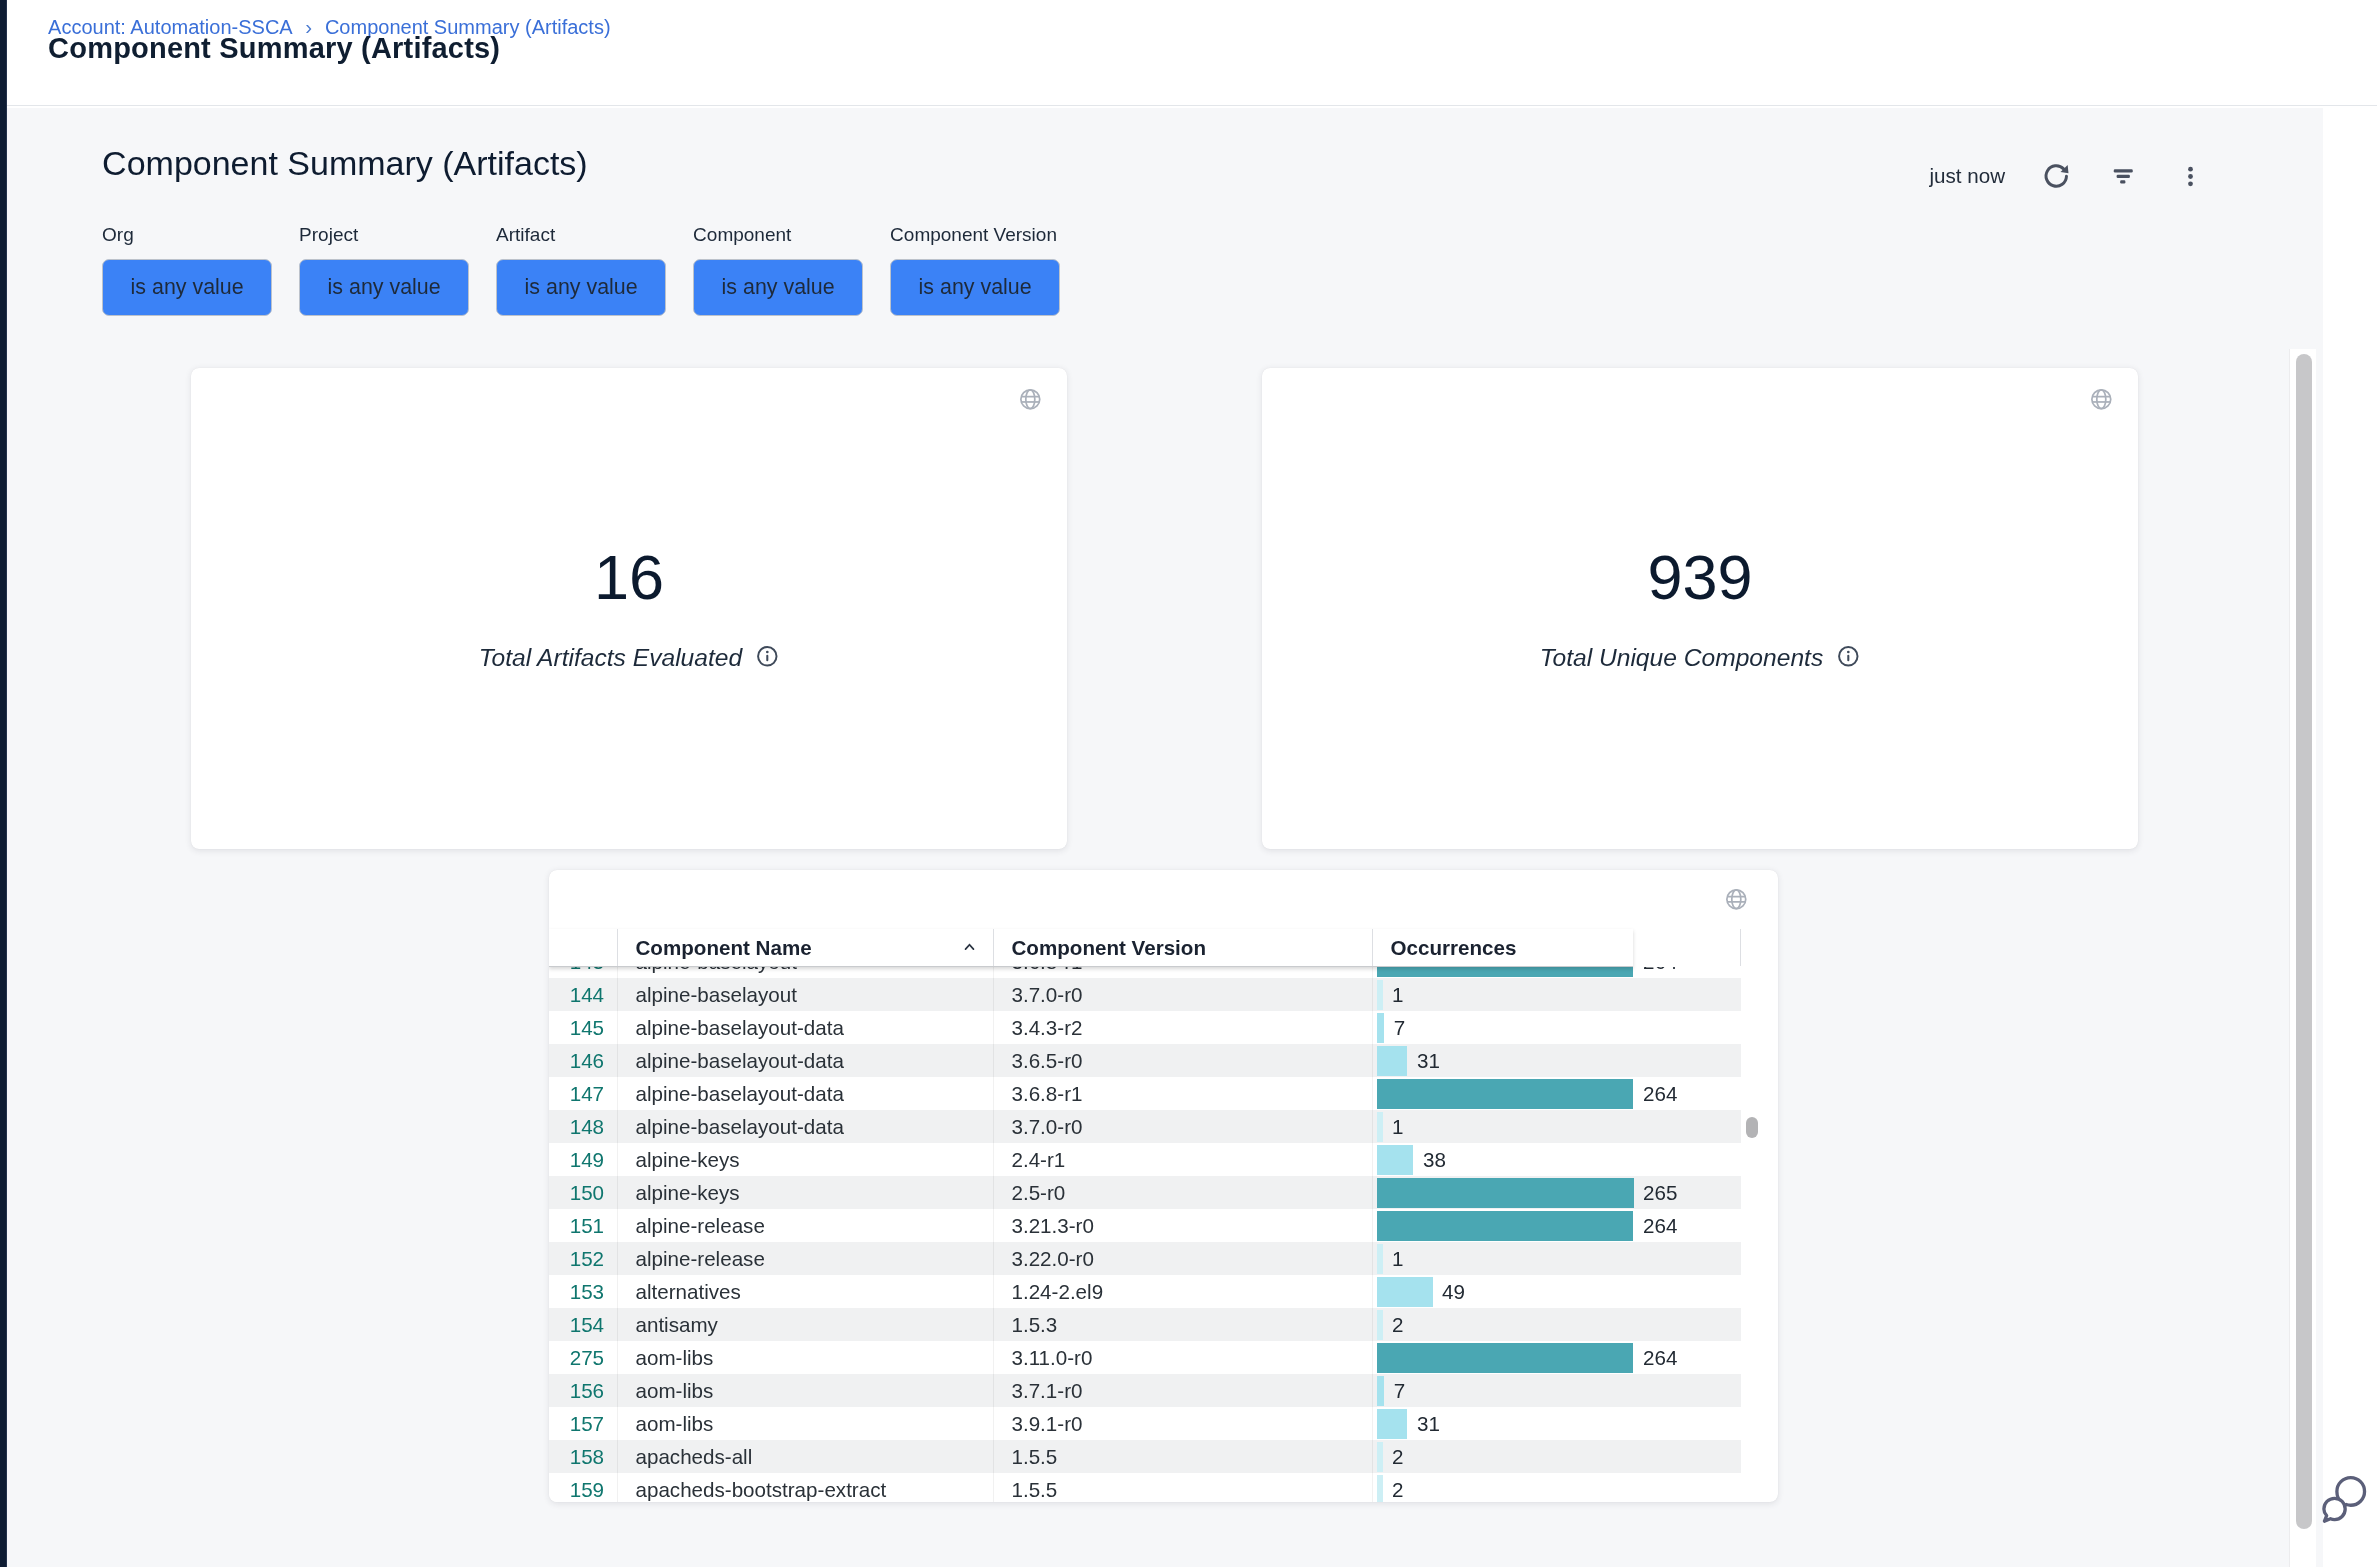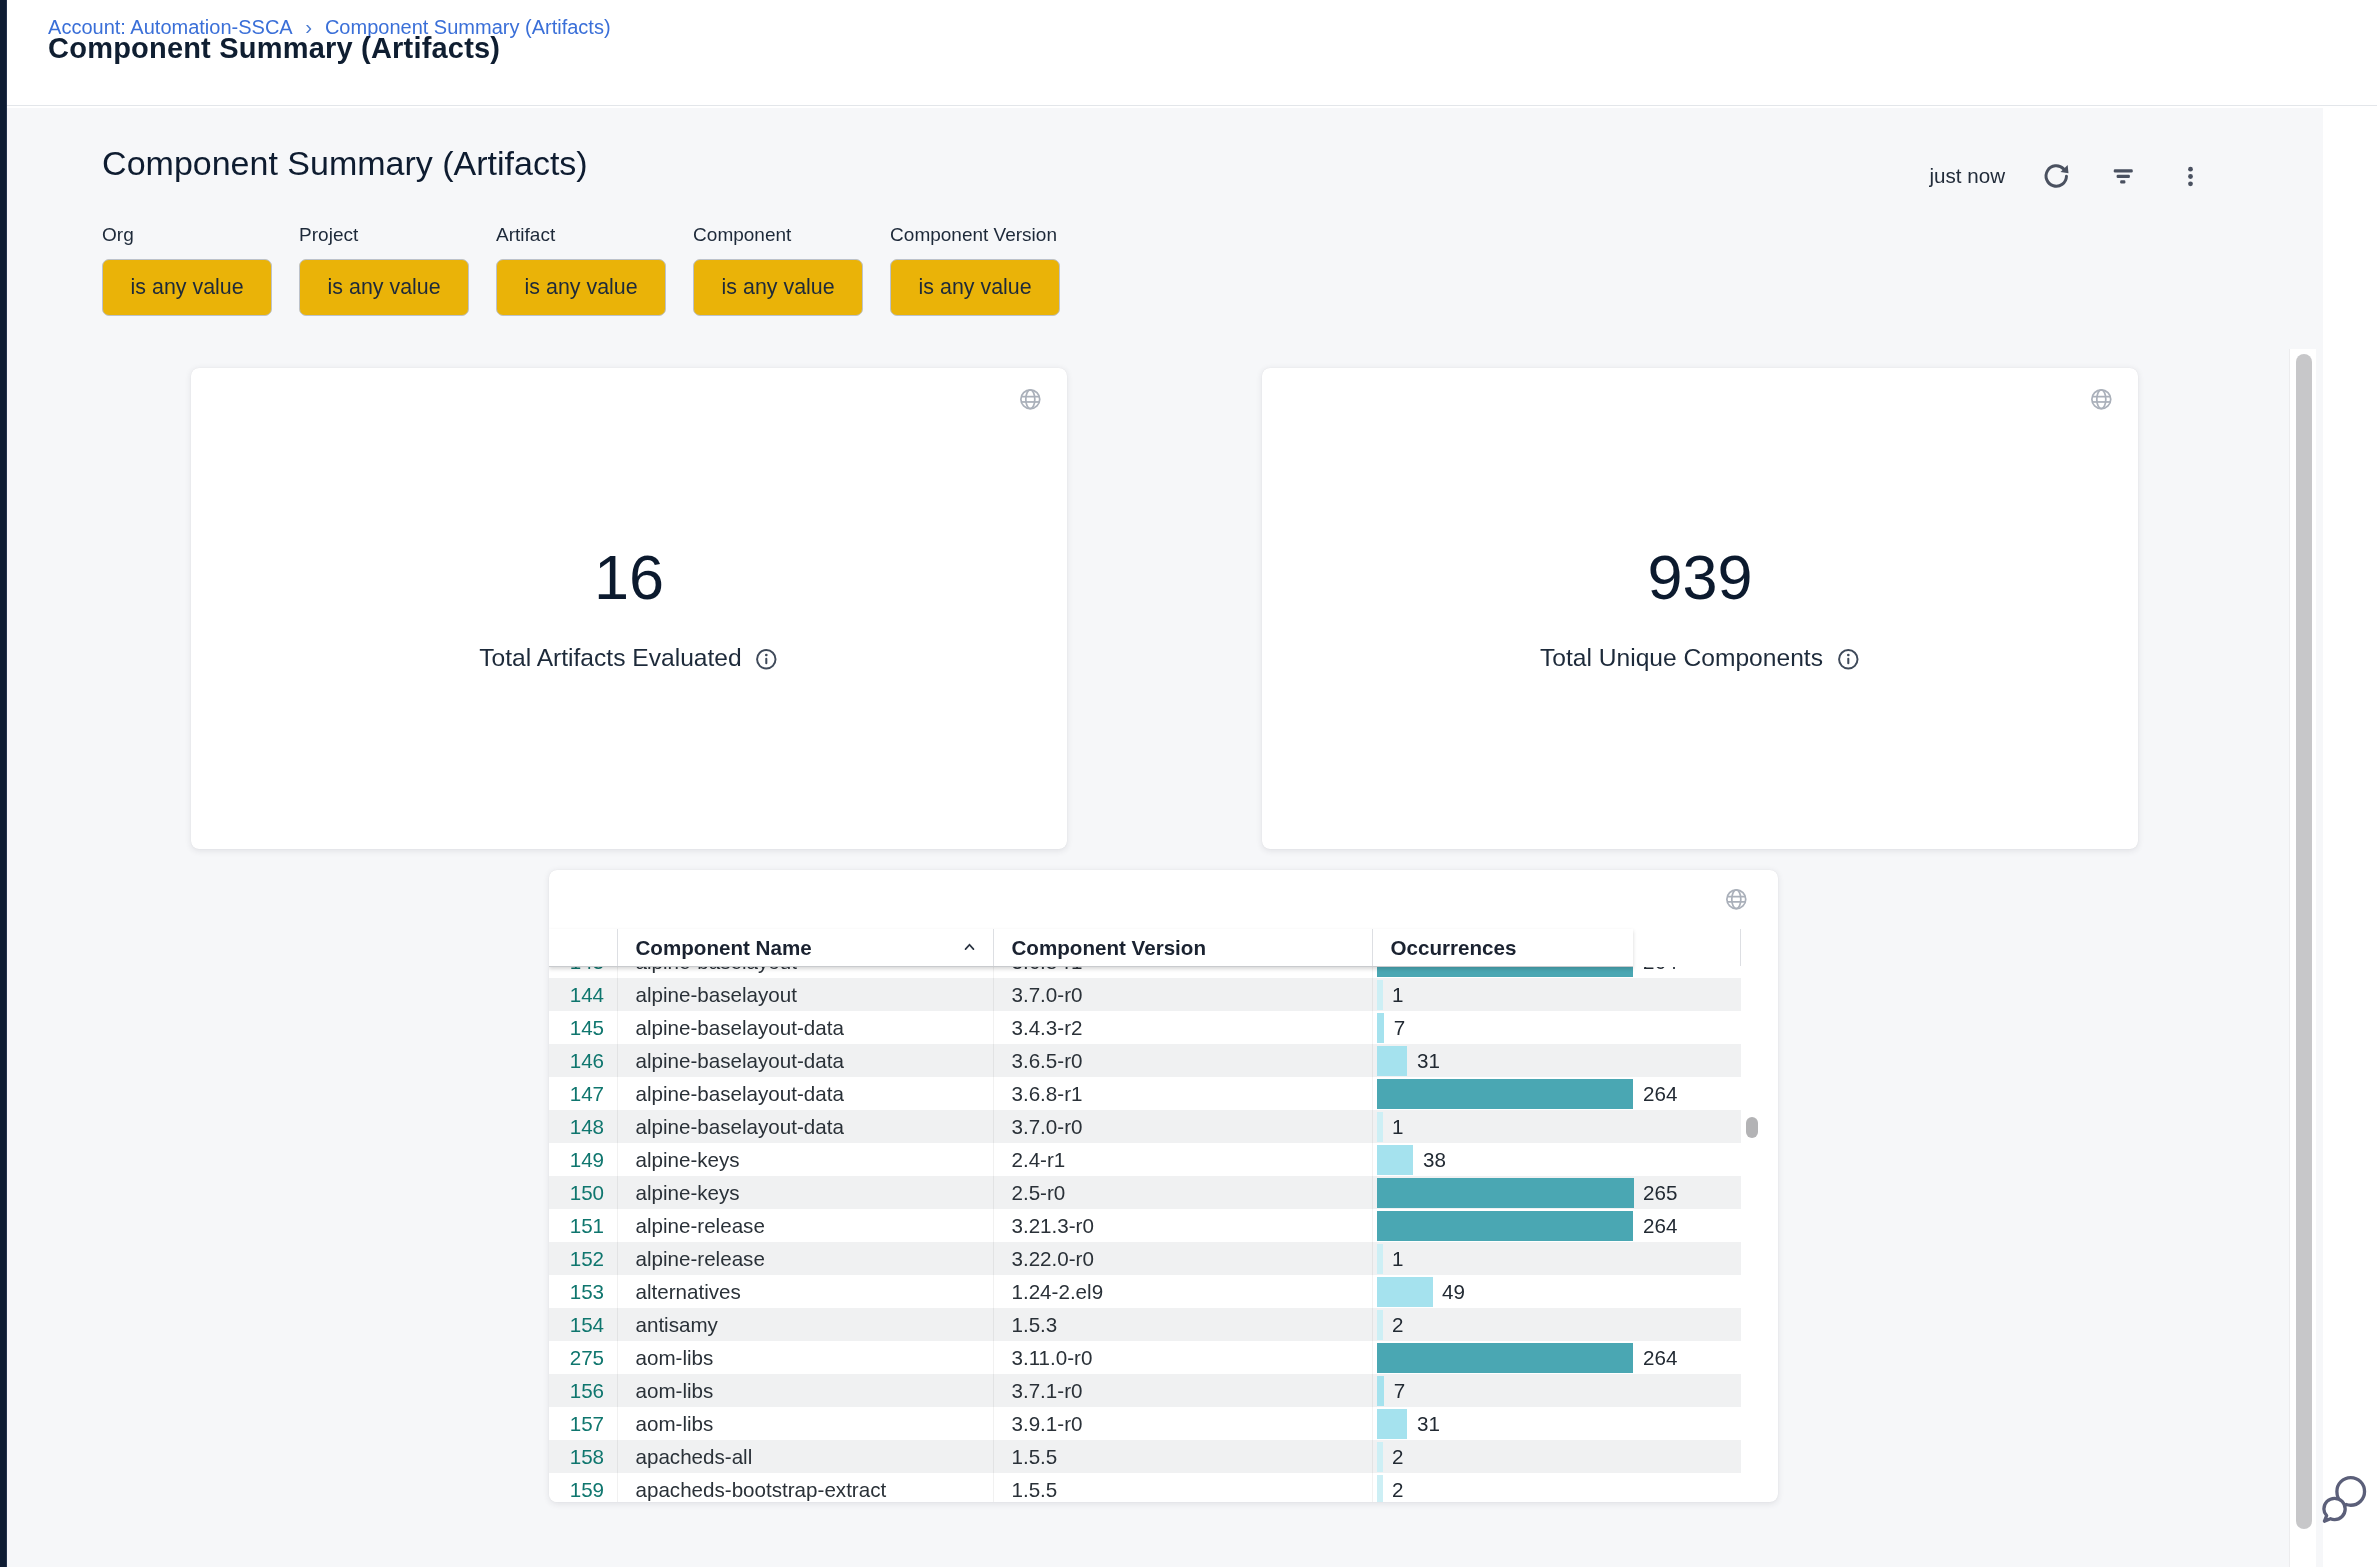--- a/index.html
+++ b/index.html
@@ -20,29 +20,29 @@
   .dashboard{position:absolute;left:7.1px;top:108px;width:2316px;height:1459px;background:#f6f7f9;}
   .dash-title{position:absolute;left:95px;top:36px;margin:0;font-size:34px;font-weight:400;color:#0e1c30;}
   .dash-actions{position:absolute;top:52px;right:117px;display:flex;align-items:center;gap:35px;}
   .refresh-status{font-size:20.6px;color:#222c3a;}
   .icon-btn{background:none;border:none;padding:0;width:32px;height:32px;display:flex;align-items:center;justify-content:center;cursor:pointer;}
 
   
   .filters-row{position:absolute;left:95px;top:116px;display:flex;gap:27px;}
   .fgroup{display:flex;flex-direction:column;}
   .flabel{font-size:19px;color:#1d2939;margin-bottom:12.7px;}
-  .fvalue{min-width:170px;height:57px;padding:0 24px;border:1.6px solid #bcc2cb;border-radius:7.1px;background:#eab308;font-size:21.4px;color:#1e2a3a;cursor:pointer;}
+  .fvalue{min-width:170px;height:57px;padding:0 24px;border:1.6px solid #bcc2cb;border-radius:7.1px;background:#3b82f6;font-size:21.4px;color:#1e2a3a;cursor:pointer;}
   .fvalue.active{background:#d8e6f7;}
 
   
   .card{position:absolute;background:#fff;border-radius:8px;box-shadow:0 1.6px 6.3px rgba(40,41,61,.10),0 0 0.8px rgba(40,41,61,.12);}
   .stat-card{width:876px;height:481px;top:260px;display:flex;flex-direction:column;align-items:center;justify-content:center;}
   .stat-card .globe{position:absolute;top:19px;right:25px;}
   .stat-value{font-size:63px;font-weight:500;color:#0c1a2e;line-height:1;}
-  .stat-label-row{margin-top:35px;display:flex;align-items:flex-end;gap:12.7px;}
+  .stat-label-row{margin-top:35px;display:flex;align-items:flex-start;gap:12.7px;font-style:italic;}
   .stat-label{font-size:24.6px;color:#1d2a3a;}
 
   
   .table-card{left:542px;top:762px;width:1229px;height:632px;overflow:hidden;}
   .table-title-row{position:absolute;top:0;left:0;width:100%;height:59px;display:flex;align-items:center;justify-content:center;}
   .table-title-inner{display:flex;align-items:center;gap:12.7px;transform:translateX(-67px);}
   .table-title{font-size:26px;color:#16212e;}
   .table-card .globe{position:absolute;top:17.4px;right:30px;}
   .thead{position:absolute;top:59px;left:0;width:1084px;height:38px;display:grid;grid-template-columns:68px 376px 379px 369px;background:#fff;border-bottom:0.8px solid #c9cbce;box-shadow:0 2.4px 4px rgba(0,0,0,.16);z-index:2;}
   .th{display:flex;align-items:center;font-size:20.6px;font-weight:700;color:#1a2230;padding-left:17.4px;border-left:0.8px solid #dddfe3;cursor:pointer;}

